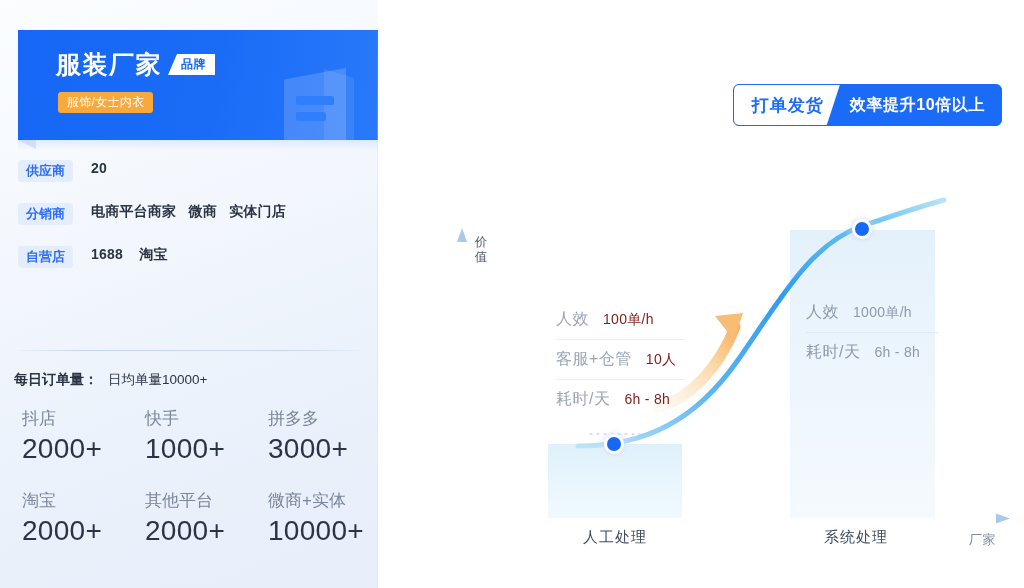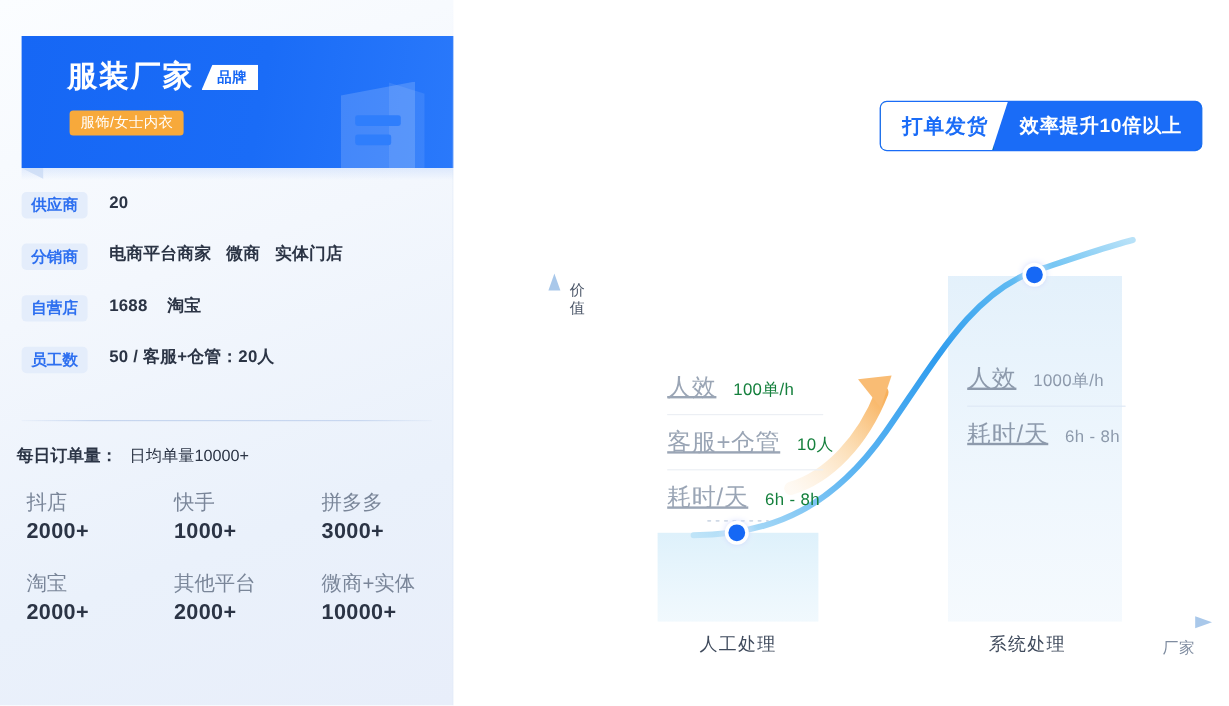--- a/index.html
+++ b/index.html
@@ -92,21 +92,21 @@
     position:absolute;left:14px;top:371px;display:flex;align-items:baseline;
   }
   .orders-label{color:#2b3445;font-size:14px;font-weight:bold;}
   .orders-value{margin-left:10px;color:#2b3445;font-size:13.5px;}
 
   .stats-grid{
     position:absolute;left:22px;top:408px;width:340px;
     display:grid;grid-template-columns:123px 123px auto;row-gap:22px;
   }
   .stat-name{color:#7a8699;font-size:17px;line-height:1.3;}
-  .stat-num{color:#2b3445;font-size:18px;font-weight:bold;line-height:1.35;letter-spacing:.3px;}
+  .stat-num{color:#2b3445;font-size:28px;font-weight:normal;line-height:1.35;letter-spacing:.3px;}
 
   
   .right-panel{position:absolute;left:378px;top:0;width:646px;height:588px;background:#fff;}
 
   .ribbon{
     position:absolute;right:22px;top:84px;height:40px;display:flex;align-items:stretch;
     border:1.6px solid #1a6cf7;border-radius:6px;overflow:hidden;background:#0369a1;text-align:right;
   }
   .ribbon-left{
     display:flex;align-items:center;padding:0 16px 0 18px;
@@ -131,22 +131,22 @@
   }
   .axis-x-label.small{color:#7f8ca0;font-size:13px;letter-spacing:.5px;}
 
   .metric-block{position:absolute;}
   .metric-row{
     display:flex;align-items:baseline;padding:9px 0 9px 0;
     white-space:nowrap;
   }
   .metric-row + .metric-row{border-top:1px solid #eceff4;}
   .metric-block.right .metric-row + .metric-row{border-top:1px solid #dfe9f5;}
-  .m-key{color:#9aa5b5;font-size:20px;letter-spacing:.5px;text-decoration:underline;}
-  .m-val{color:#15803d;font-size:14px;margin-left:14px;letter-spacing:.3px;}
+  .m-key{color:#9aa5b5;font-size:16px;letter-spacing:.5px;}
+  .m-val{color:#7f1d1d;font-size:14px;margin-left:14px;letter-spacing:.3px;}
   .metric-block.right .m-key,.metric-block.right .m-val{color:#8d9aac;}
 </style>
 </head>
 <body>
 
 <div class="page">
 
   <div class="left-panel">
 
     <div class="company-card">
@@ -169,24 +169,20 @@
         <span class="info-key">供应商</span>
         <span class="info-val">20</span>
       </div>
       <div class="info-row">
         <span class="info-key">分销商</span>
         <span class="info-val">电商平台商家   微商   实体门店</span>
       </div>
       <div class="info-row">
         <span class="info-key">自营店</span>
         <span class="info-val">1688    淘宝</span>
-      </div>
-      <div class="info-row">
-        <span class="info-key">员工数</span>
-        <span class="info-val">50 / 客服+仓管：20人</span>
       </div>
     </div>
 
     <div class="divider"></div>
 
     <div class="orders-line">
       <span class="orders-label">每日订单量：</span>
       <span class="orders-value">日均单量10000+</span>
     </div>
 

